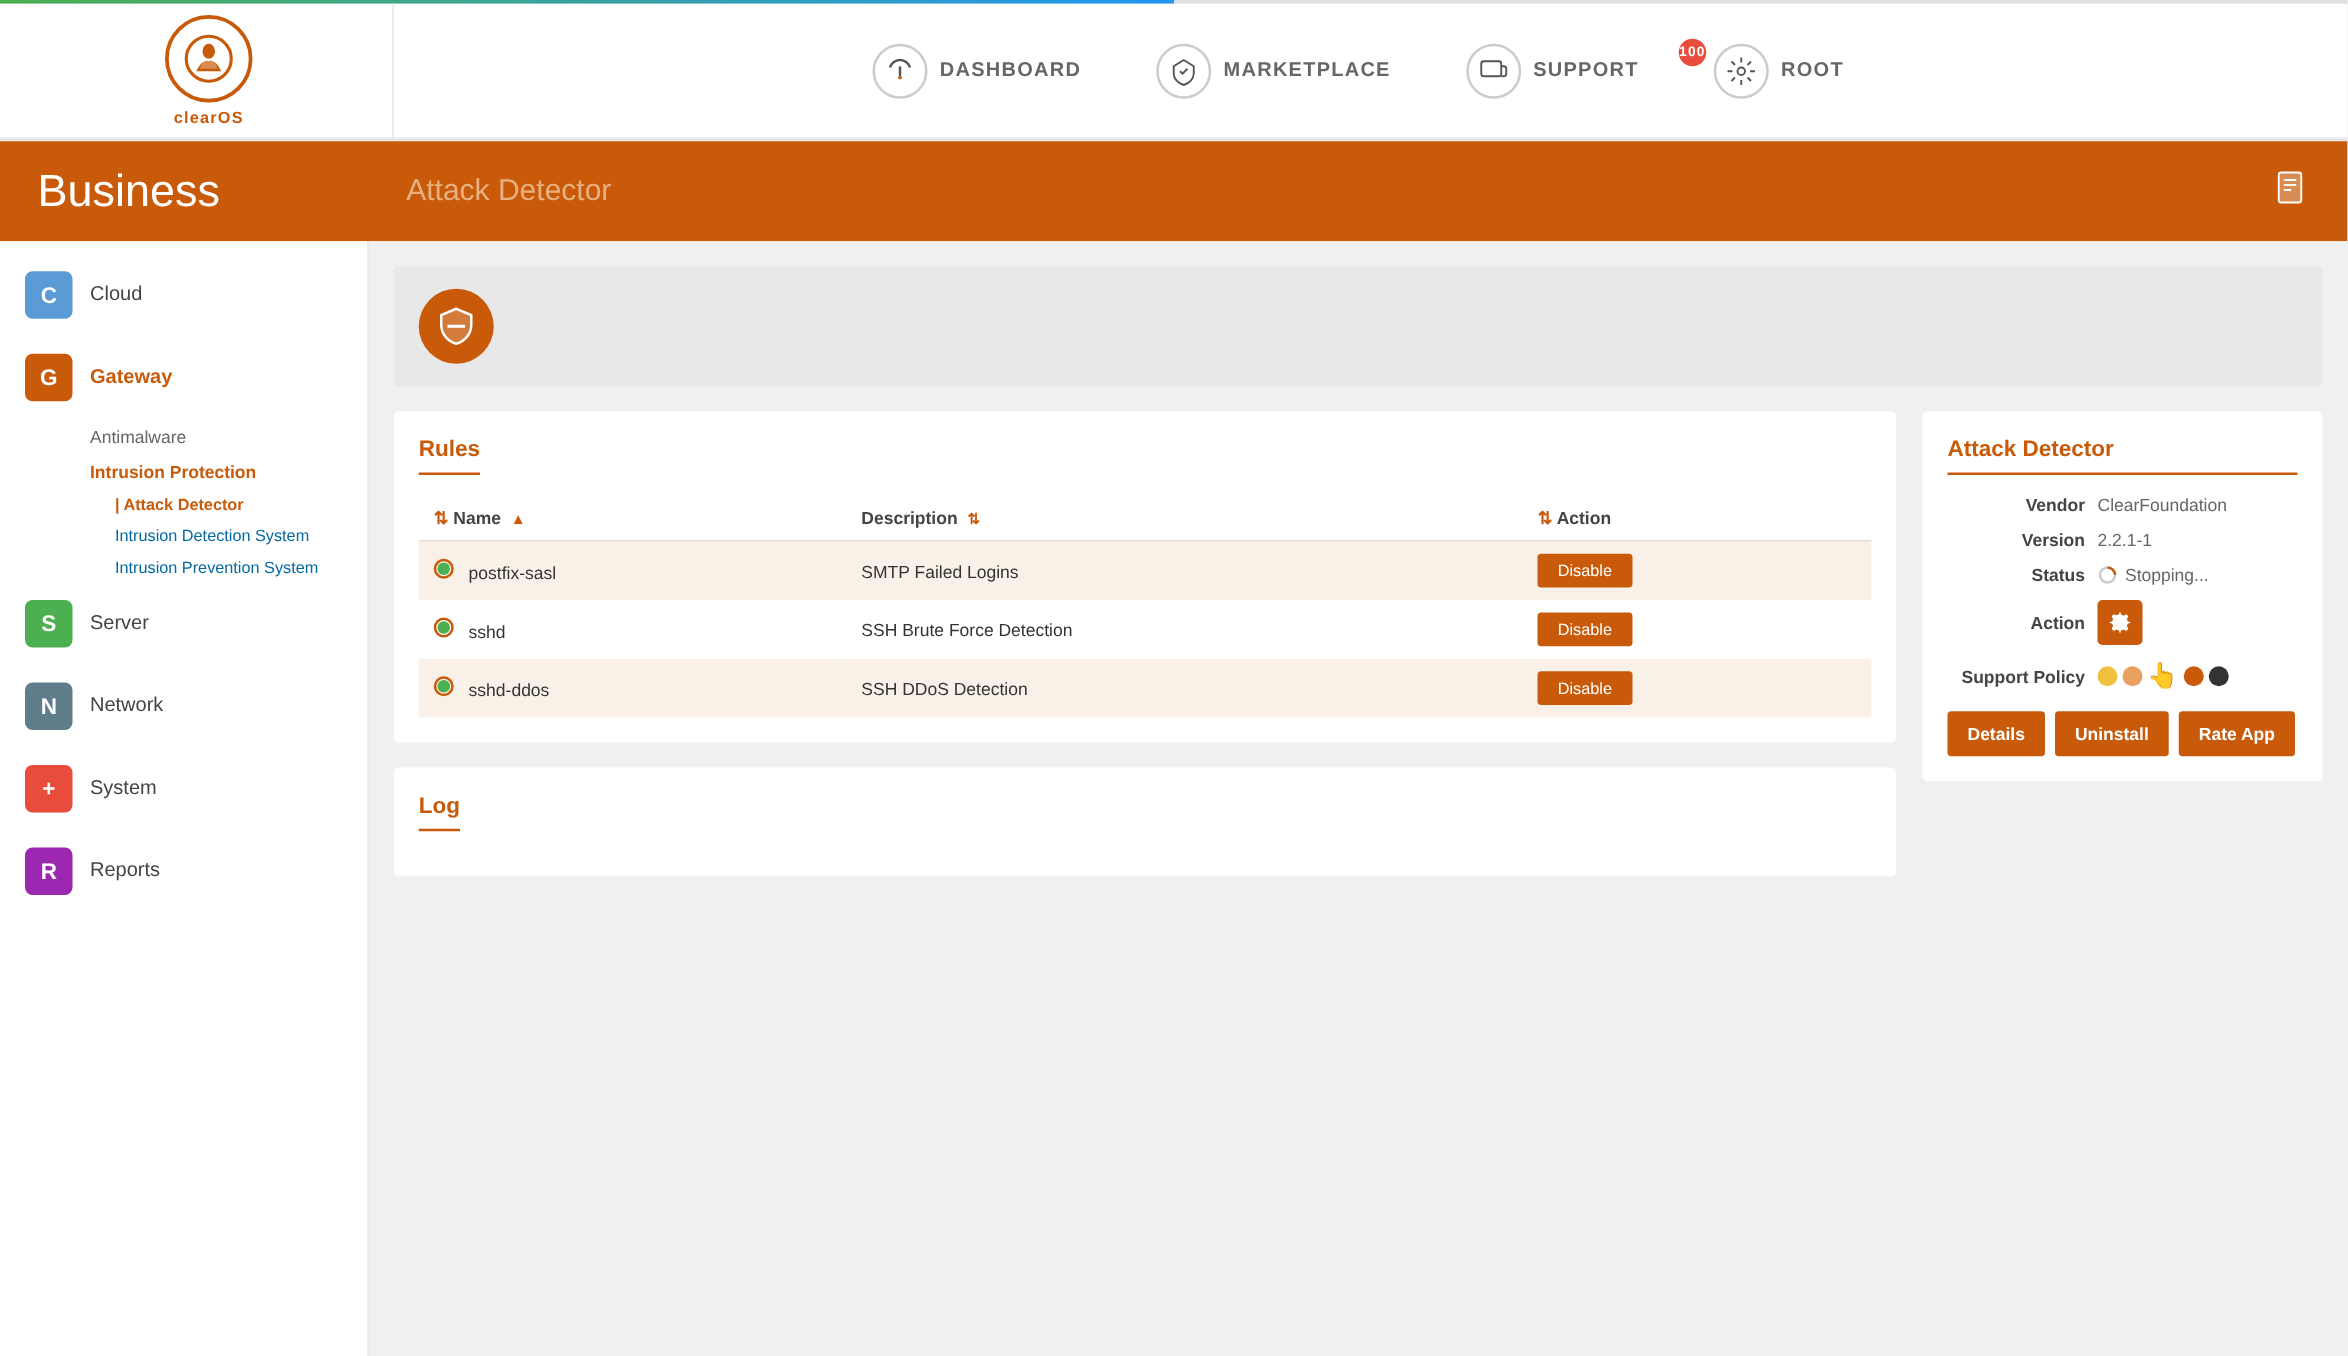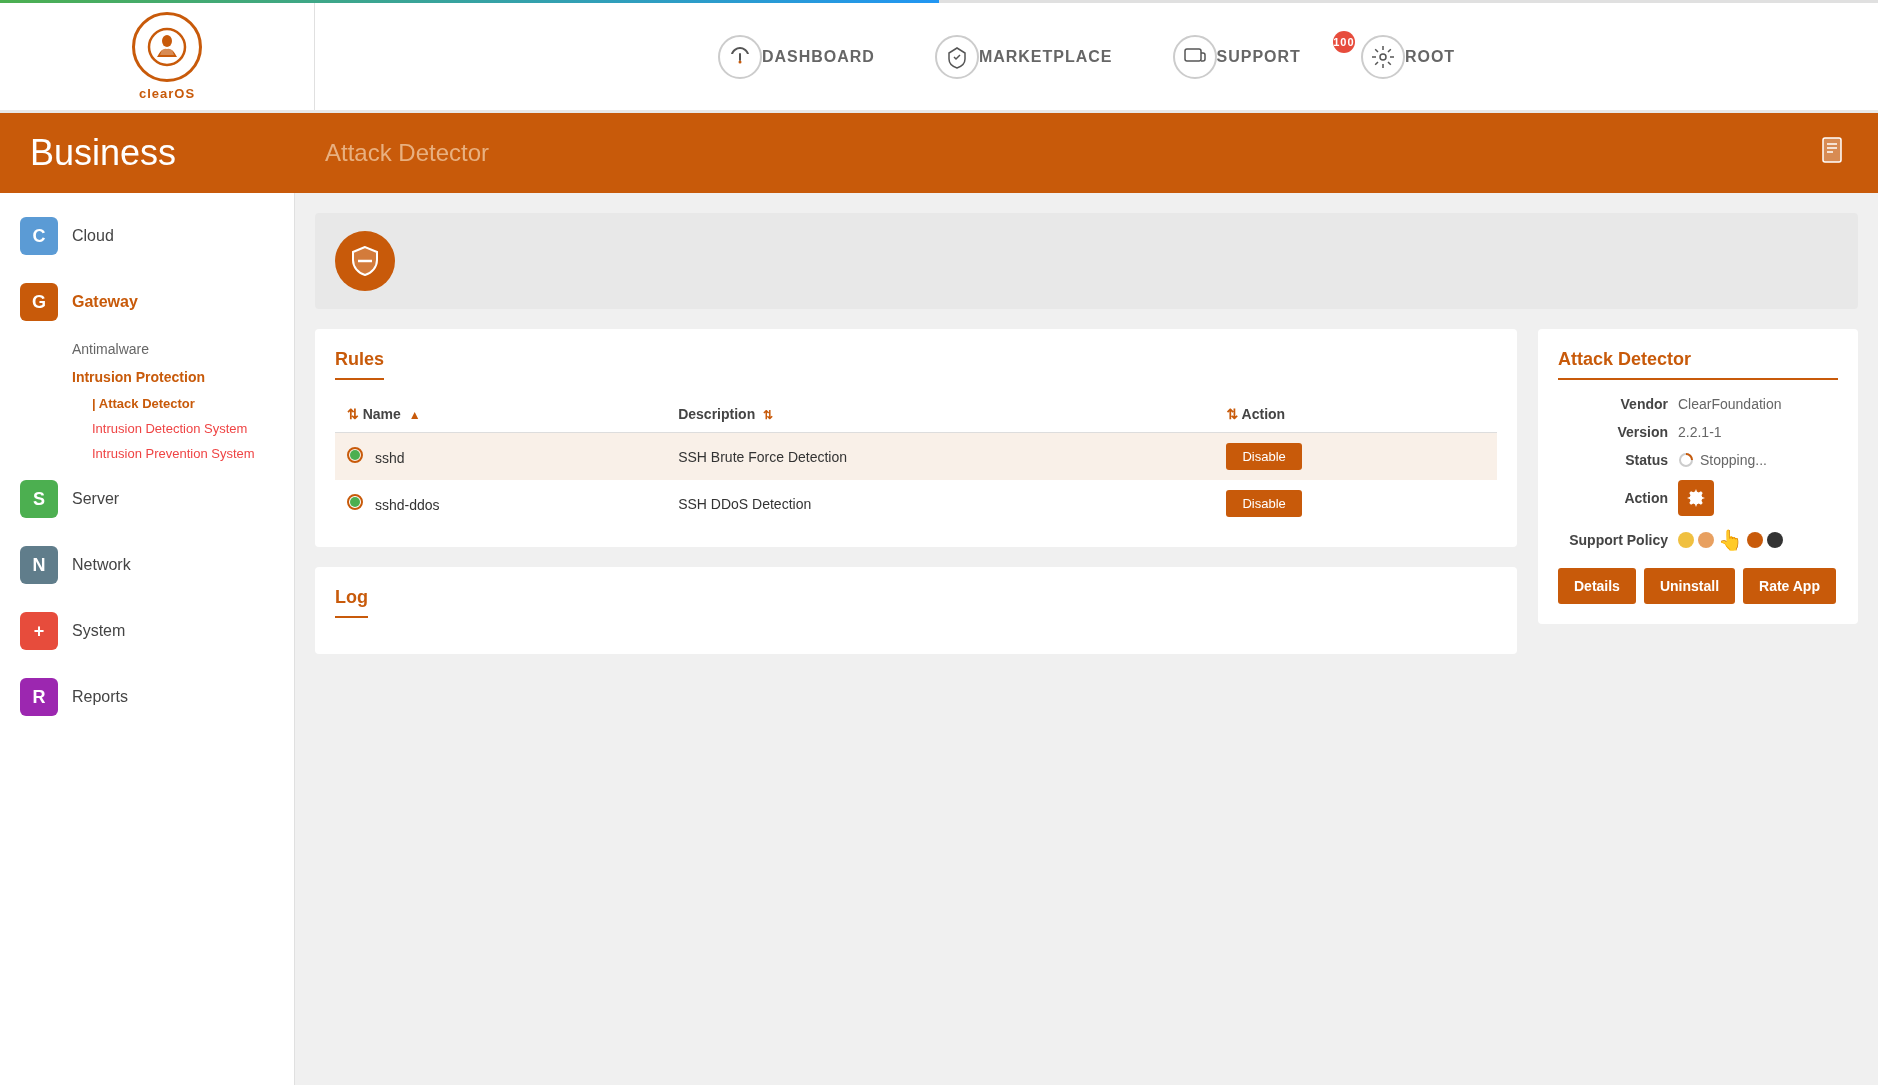--- a/index.html
+++ b/index.html
@@ -32,21 +32,21 @@
     }
     .logo-text { color: #c85a0a; font-size: 13px; font-weight: bold; letter-spacing: 1px; }
     .nav-links {
       display: flex;
       flex: 1;
       justify-content: center;
       gap: 60px;
       align-items: center;
     }
     .nav-item {
-      display: flex; align-items: center; 
+      display: flex; align-items: center; gap: 10px;
       font-size: 16px; font-weight: 600; color: #666;
       cursor: pointer; letter-spacing: 1px;
     }
     .nav-icon {
       width: 44px; height: 44px;
       border-radius: 50%;
       border: 2px solid #ccc;
       display: flex; align-items: center; justify-content: center;
       font-size: 20px; color: #555;
     }
@@ -108,21 +108,21 @@
     .sidebar-icon.reports { background: #9c27b0; }
     .sidebar-item.active-section > span { color: #c85a0a; font-weight: bold; }
 
     .sidebar-submenu { padding-left: 72px; }
     .sidebar-submenu-item {
       padding: 6px 0; cursor: pointer; color: #666; font-size: 14px;
     }
     .sidebar-submenu-item.active { color: #c85a0a; font-weight: bold; }
     .sidebar-submenu-sub { padding-left: 20px; }
     .sidebar-submenu-sub-item {
-      padding: 5px 0; cursor: pointer; color: #ef4444; font-size: 13px;
+      padding: 5px 0; cursor: pointer; color: #0369a1; font-size: 13px;
     }
     .sidebar-submenu-sub-item.active { color: #c85a0a; font-weight: bold; }
     .sidebar-submenu-sub-item.active::before { content: '| '; color: #c85a0a; }
 
     
     .content {
       flex: 1;
       padding: 20px;
       background: #f0f0f0;
     }
@@ -404,20 +404,30 @@
                   <span>Description</span>
                   <span class="sort-icon">⇅</span>
                 </th>
                 <th style="cursor:pointer">
                   <span style="color:#c85a0a">⇅</span>
                   <span>Action</span>
                 </th>
               </tr>
             </thead>
             <tbody id="rules-tbody">
+            <tr>
+    <td>
+      <span class="status-dot active"></span>
+      <span style="margin-left:8px">postfix-sasl</span>
+    </td>
+    <td>SMTP Failed Logins</td>
+    <td>
+      <button class="btn-disable">Disable</button>
+    </td>
+  </tr>
                 <tr>
     <td>
       <span class="status-dot active"></span>
       <span style="margin-left:8px">sshd</span>
     </td>
     <td>SSH Brute Force Detection</td>
     <td>
       <button class="btn-disable">Disable</button>
     </td>
   </tr>

